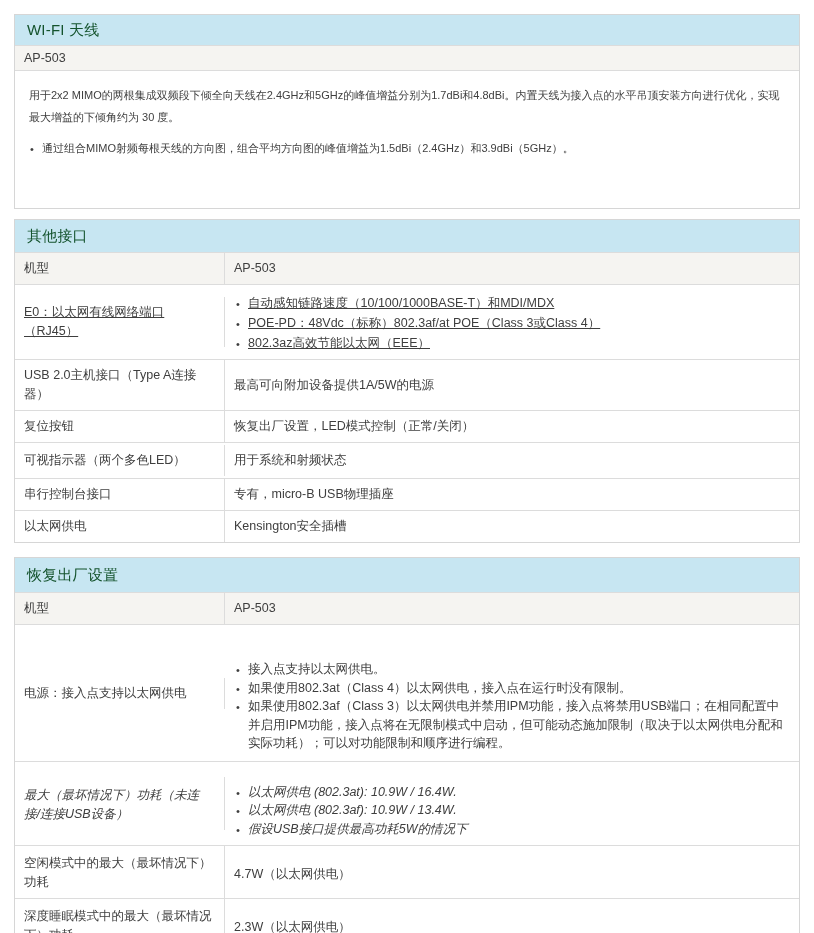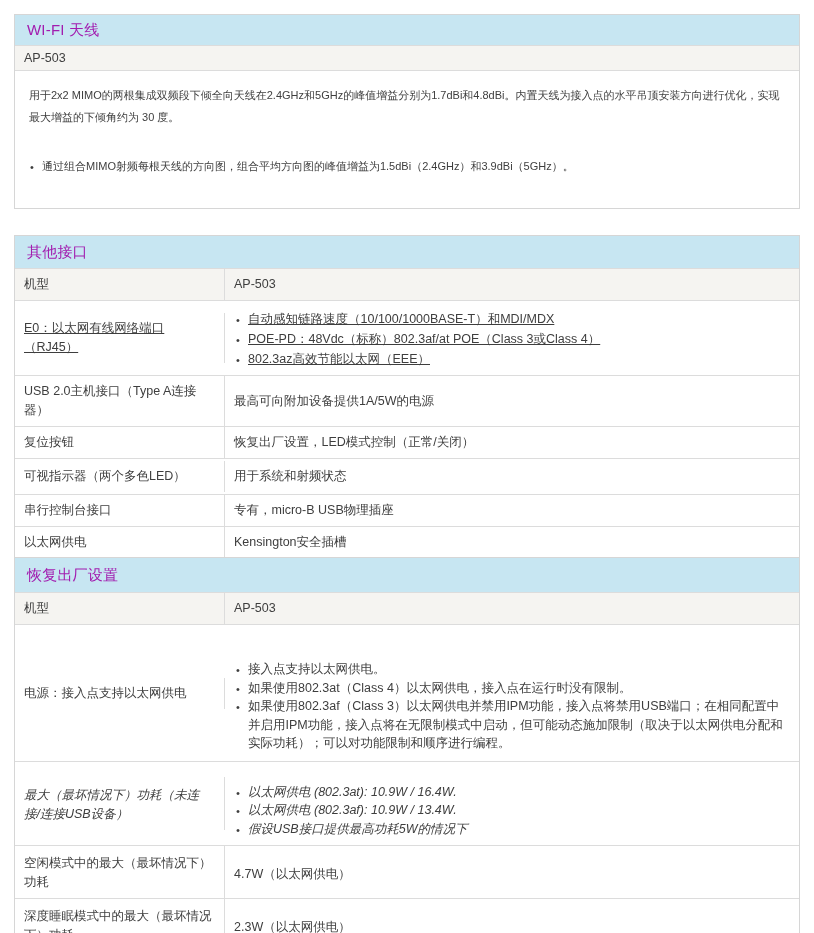--- a/index.html
+++ b/index.html
@@ -12,28 +12,28 @@
     -webkit-font-smoothing: antialiased;
   }
   .page { position: relative; width: 814px; height: 933px; overflow: hidden; }
 
   .spec-section {
     position: absolute; left: 14px; width: 786px;
     border: 1px solid var(--border, #d6d6d6);
     background: #ffffff;
   }
   #sec-wifi  { top: 14px; }
-  #sec-other { top: 235px; }
+  #sec-other { top: 219px; }
   #sec-power { top: 557px; }
 
   .sec-header {
     background: var(--header-bg, #c7e6f2);
     display: flex; align-items: center;
     padding: 0 12px;
-    font-size: 15px; color: #a21caf;
+    font-size: 15px; color: #14532d;
   }
   .sec-header .title { letter-spacing: 0.2px; }
 
   
   .model-row {
     background: var(--subrow-bg, #f5f4f1);
     border-top: 1px solid #dcdcdc;
     padding: 4px 9px;
     min-height: 23px;
     font-size: 12.5px; line-height: 16px;
@@ -41,21 +41,21 @@
   }
 
   
   .free-content {
     border-top: 1px solid #dcdcdc;
     padding: 13px 16px 0 14px;
     min-height: 138px;
     font-size: 11px;
   }
   .free-content p { margin: 0; line-height: 22px; }
-  .free-content ul { margin: 27px 0 0 0; padding: 0; list-style: none; }
+  .free-content ul { margin: 9px 0 0 0; padding: 0; list-style: none; }
   .free-content ul li { position: relative; padding-left: 13px; line-height: 22px; }
   .free-content ul li::before { content: "•"; position: absolute; left: 1px; font-size: 11px; top: 1px; }
 
   
   .trow { display: flex; border-top: 1px solid #dcdcdc; align-items: center; }
   .trow.shade { background: var(--subrow-bg, #f5f4f1); }
   .c1 {
     width: 210px; flex: 0 0 210px;
     border-right: 1px solid #dcdcdc;
     padding: 6px 10px 6px 9px;

